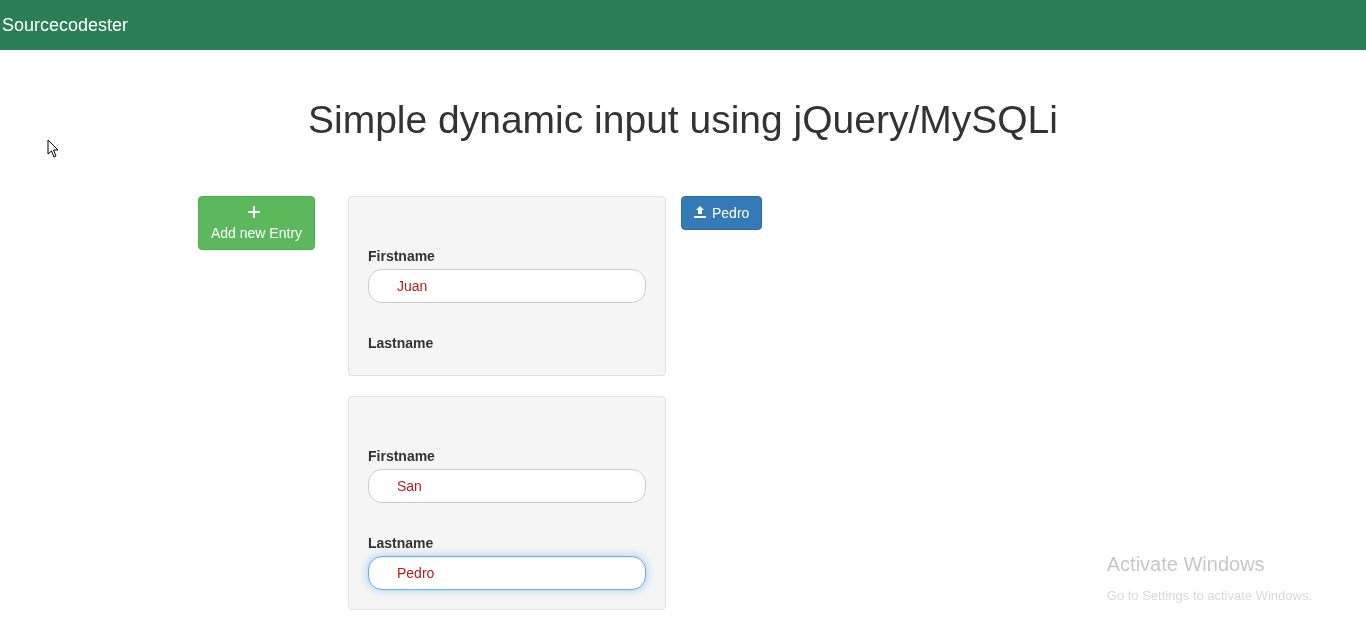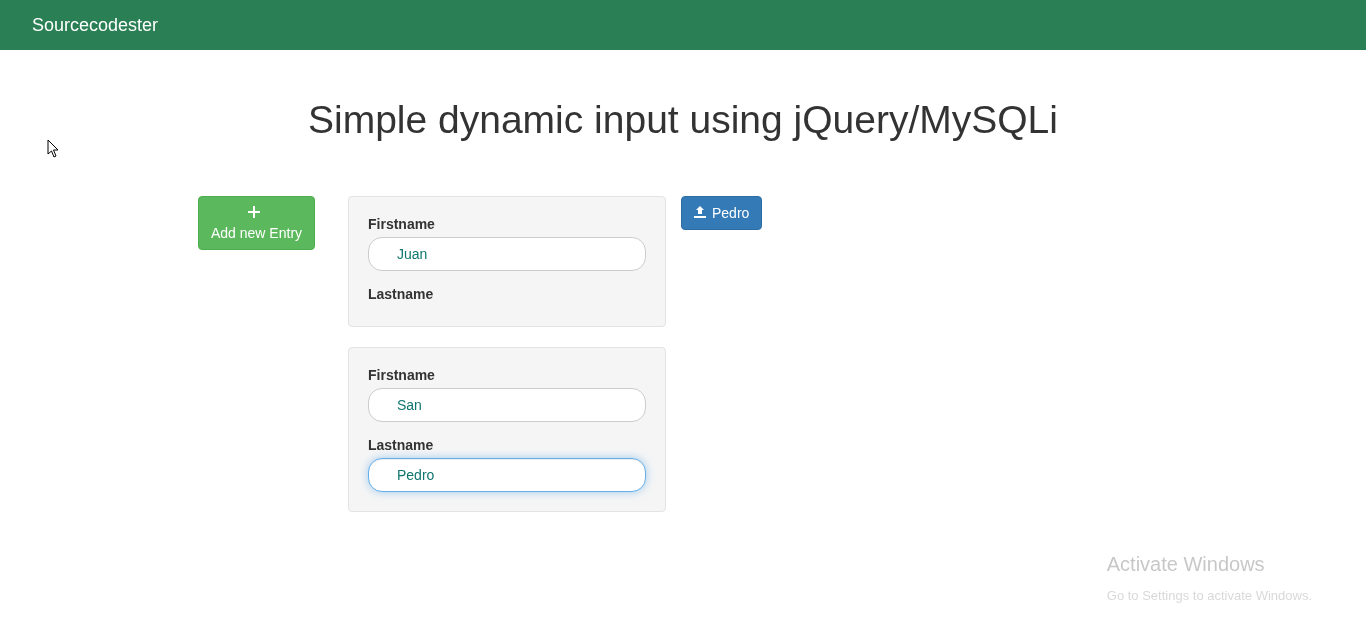--- a/index.html
+++ b/index.html
@@ -12,21 +12,21 @@
     height: 621px;
     position: relative;
     overflow: hidden;
   }
   .navbar {
     background: #2b7f55;
     width: 100%;
     height: 50px;
     display: flex;
     align-items: center;
-    padding: 0 32px;
+    padding: 0 2px;
   }
   .brand { color: #fff; font-size: 18px; }
   .container { width: 970px; margin: 0 auto; }
   h1.page-title { font-size: 39px; font-weight: 500; text-align: center; margin-top: 48px; margin-bottom: 54px; color: #333; }
   .row { display: flex; }
   .col-left { width: 150px; margin-right: 0; }
   .col-mid { width: 318px; margin-left: 0; }
   .col-right { width: 150px; margin-left: 15px; }
   .btn {
     display: inline-flex; align-items: center; justify-content: center;
@@ -34,26 +34,26 @@
     border: 1px solid transparent; cursor: pointer; color: #fff;
     line-height: 1.42857143;
   }
   .btn-success { background: #5cb85c; border-color: #4cae4c; flex-direction: column; }
   .btn-primary { background: #337ab7; border-color: #2e6da4; }
   .icon { display: inline-block; margin-right: 6px; }
   .well {
     background: #f5f5f5; border: 1px solid #e3e3e3; border-radius: 4px;
     padding: 19px; margin-bottom: 20px;
   }
-  .form-group { margin-bottom: 15px; }
+  .form-group { margin-bottom: 15px; margin-top: 32px; }
   .form-group:last-child { margin-bottom: 0; }
   label { font-weight: 700; display: block; margin-bottom: 5px; font-size: 14px; }
   .form-control {
     display: block; width: 100%; height: 34px; padding: 6px 28px;
-    font-size: 14px; color: #0f766e; background: #fff;
+    font-size: 14px; color: #b91c1c; background: #fff;
     border: 1px solid #ccc; border-radius: 14px;
   }
   .form-control.focused {
     border-color: #66afe9; outline: 0;
     box-shadow: inset 0 1px 1px rgba(0,0,0,.075), 0 0 8px rgba(102,175,233,.6);
   }
   .cursor {
     position: absolute; top: 139px; left: 47px; width: 16px; height: 22px;
     pointer-events: none;
   }

